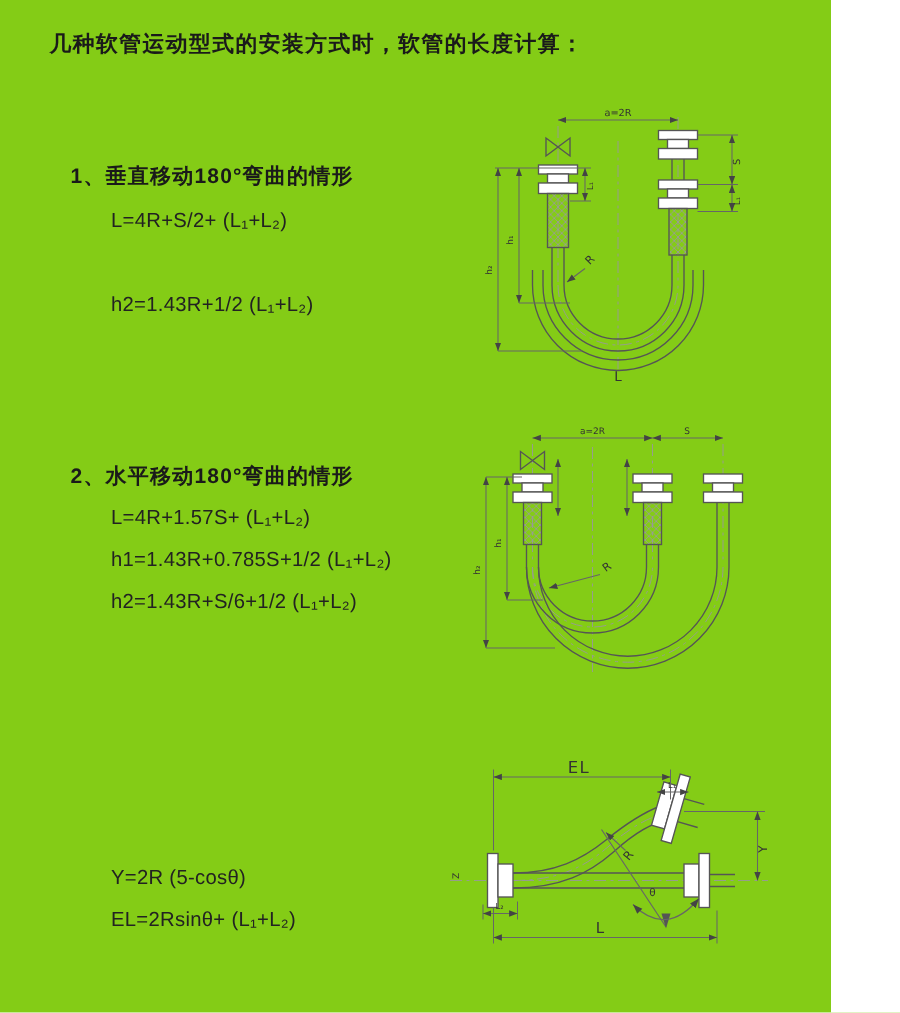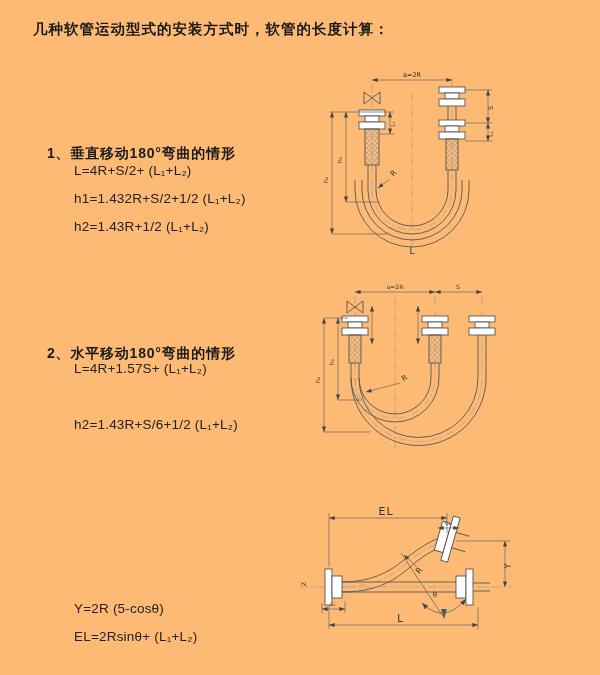--- a/index.html
+++ b/index.html
@@ -1,48 +1,48 @@
 <!DOCTYPE html>
 <html><head>
 <meta charset="utf-8">
 <style>
   html,body{margin:0;padding:0;background:#ffffff;}
   .page{
-    position:relative;width:600px;height:675px;background:#fdba74;
+    position:relative;width:554px;height:675px;background:#84cc16;
     font-family:"Liberation Sans","DejaVu Sans",sans-serif;color:#1f1f1f;overflow:hidden;
   }
   .title{
     position:absolute;left:33px;top:20px;font-size:14.5px;font-weight:bold;
     letter-spacing:1px;color:#1a1a1a;white-space:nowrap;
   }
   .h{
     position:absolute;left:47px;font-size:14px;font-weight:bold;
-    letter-spacing:0.8px;color:#1a1a1a;white-space:nowrap;margin-top:36px;
+    letter-spacing:0.8px;color:#1a1a1a;white-space:nowrap;
   }
   .f{
     position:absolute;left:74px;font-size:13.5px;font-weight:normal;
-    color:#222;white-space:nowrap;letter-spacing:0.2px;margin-top:24px;
+    color:#222;white-space:nowrap;letter-spacing:0.2px;
   }
   svg.diag{position:absolute;}
   svg text{fill:#333;font-family:"DejaVu Sans","Liberation Sans",sans-serif;}
 </style>
 </head>
 <body>
 
 <div class="page">
 
   <div class="title">几种软管运动型式的安装方式时，软管的长度计算：</div>
 
   <div class="h" style="top:109px">1、垂直移动180°弯曲的情形</div>
   <div class="f" style="top:139px">L=4R+S/2+ (L₁+L₂)</div>
-  <div class="f" style="top:167px">h1=1.432R+S/2+1/2 (L₁+L₂)</div>
   <div class="f" style="top:195px">h2=1.43R+1/2 (L₁+L₂)</div>
 
   <div class="h" style="top:309px">2、水平移动180°弯曲的情形</div>
   <div class="f" style="top:337px">L=4R+1.57S+ (L₁+L₂)</div>
+  <div class="f" style="top:365px">h1=1.43R+0.785S+1/2 (L₁+L₂)</div>
   <div class="f" style="top:393px">h2=1.43R+S/6+1/2 (L₁+L₂)</div>
 
   <div class="f" style="top:577px">Y=2R (5-cosθ)</div>
   <div class="f" style="top:605px">EL=2Rsinθ+ (L₁+L₂)</div>
 
   <svg class="diag" style="left:302px;top:68px" width="288" height="196" viewBox="0 0 288 196">
     <defs>
       <marker id="ar1" markerWidth="9" markerHeight="7" refX="8" refY="3" orient="auto-start-reverse">
         <path d="M0 0 L8 3 L0 6 Z" fill="#444"></path>
       </marker>

